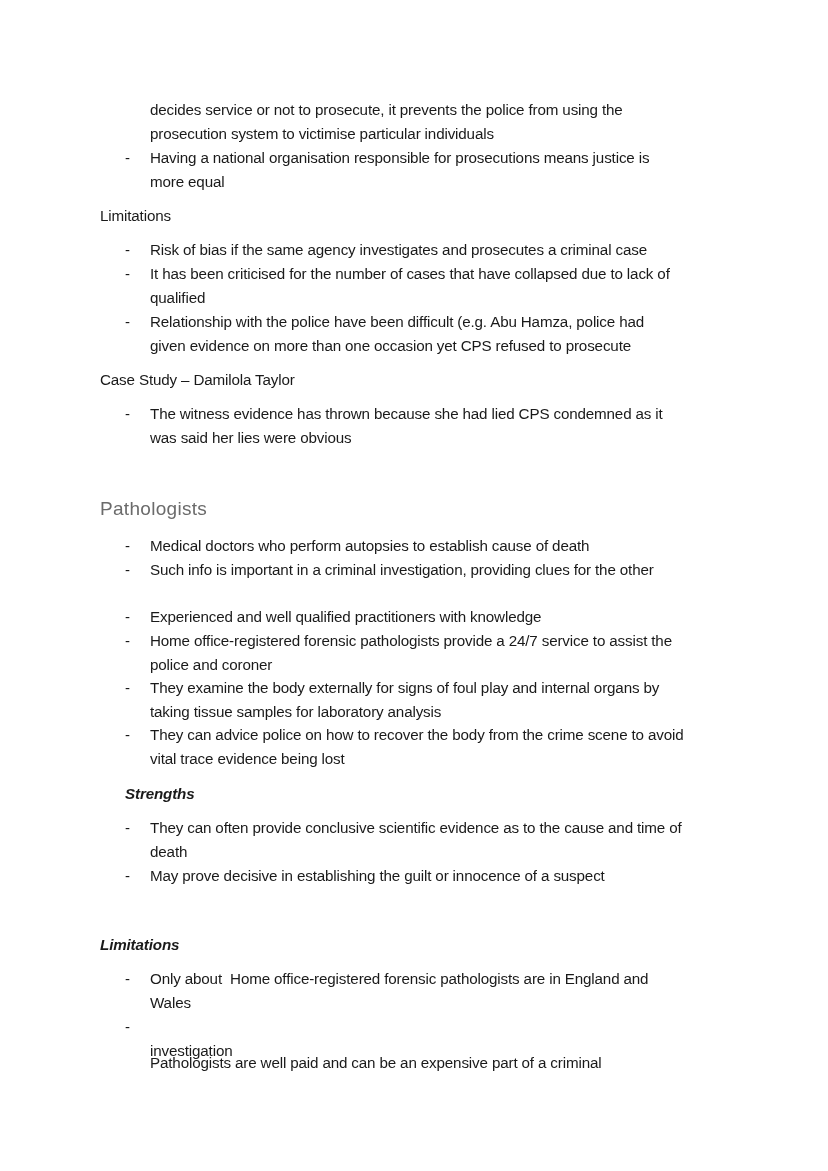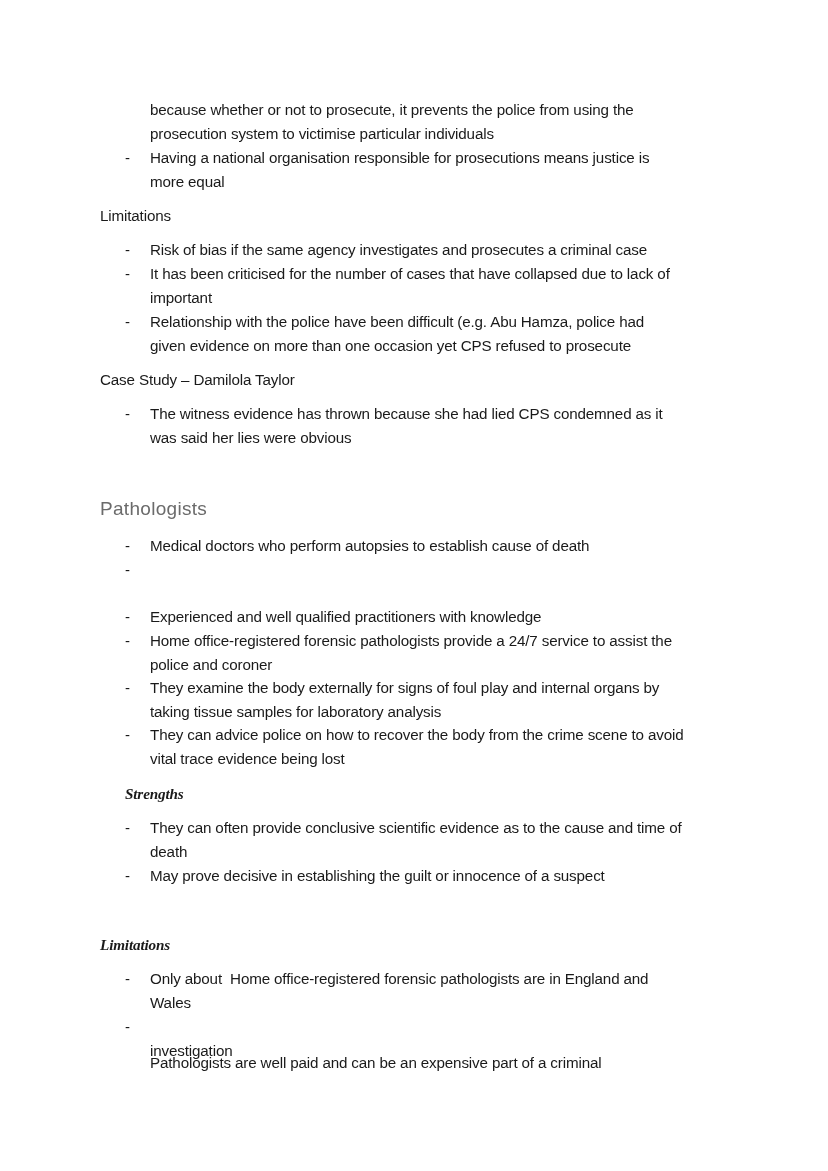--- a/index.html
+++ b/index.html
@@ -41,60 +41,60 @@
       position: absolute;
       left: 100px;
       font-size: 19px;
       line-height: 26px;
       color: #6b6b6b;
       letter-spacing: 0.3px;
     }
     .bolditalic {
       font-weight: bold;
       font-style: italic;
-      font-family: Liberation Serif, serif;
     }
   </style>
 </head>
 <body>
 
 <div class="page">
 
-  <div class="line indent" style="top:98px">because whether or not to prosecute, it prevents the police from using the</div>
+  <div class="line indent" style="top:98px">decides service or not to prosecute, it prevents the police from using the</div>
   <div class="line indent" style="top:122px">prosecution system to victimise particular individuals</div>
 
   <div class="dash" style="top:146px">-</div>
   <div class="line indent" style="top:146px">Having a national organisation responsible for prosecutions means justice is</div>
   <div class="line indent" style="top:170px">more equal</div>
 
   <div class="line flush" style="top:204px">Limitations</div>
 
   <div class="dash" style="top:238px">-</div>
   <div class="line indent" style="top:238px">Risk of bias if the same agency investigates and prosecutes a criminal case</div>
 
   <div class="dash" style="top:262px">-</div>
   <div class="line indent" style="top:262px">It has been criticised for the number of cases that have collapsed due to lack of</div>
-  <div class="line indent" style="top:286px">important</div>
+  <div class="line indent" style="top:286px">qualified</div>
 
   <div class="dash" style="top:310px">-</div>
   <div class="line indent" style="top:310px">Relationship with the police have been difficult (e.g. Abu Hamza, police had</div>
   <div class="line flush" style="top:368px">Case Study – Damilola Taylor</div>
 
   <div class="line indent" style="top:334px">given evidence on more than one occasion yet CPS refused to prosecute</div>
 
   <div class="dash" style="top:402px">-</div>
   <div class="line indent" style="top:402px">The witness evidence has thrown because she had lied CPS condemned as it</div>
   <div class="line indent" style="top:426px">was said her lies were obvious</div>
 
   <div class="heading" style="top:496px">Pathologists</div>
 
   <div class="dash" style="top:534px">-</div>
   <div class="line indent" style="top:534px">Medical doctors who perform autopsies to establish cause of death</div>
 
   <div class="dash" style="top:558px">-</div>
+  <div class="line indent" style="top:558px">Such info is important in a criminal investigation, providing clues for the other</div>
 
   <div class="dash" style="top:605px">-</div>
   <div class="line indent" style="top:605px">Experienced and well qualified practitioners with knowledge</div>
 
   <div class="dash" style="top:629px">-</div>
   <div class="line indent" style="top:629px">Home office-registered forensic pathologists provide a 24/7 service to assist the</div>
   <div class="line indent" style="top:653px">police and coroner</div>
 
   <div class="dash" style="top:676px">-</div>
   <div class="line indent" style="top:676px">They examine the body externally for signs of foul play and internal organs by</div>

